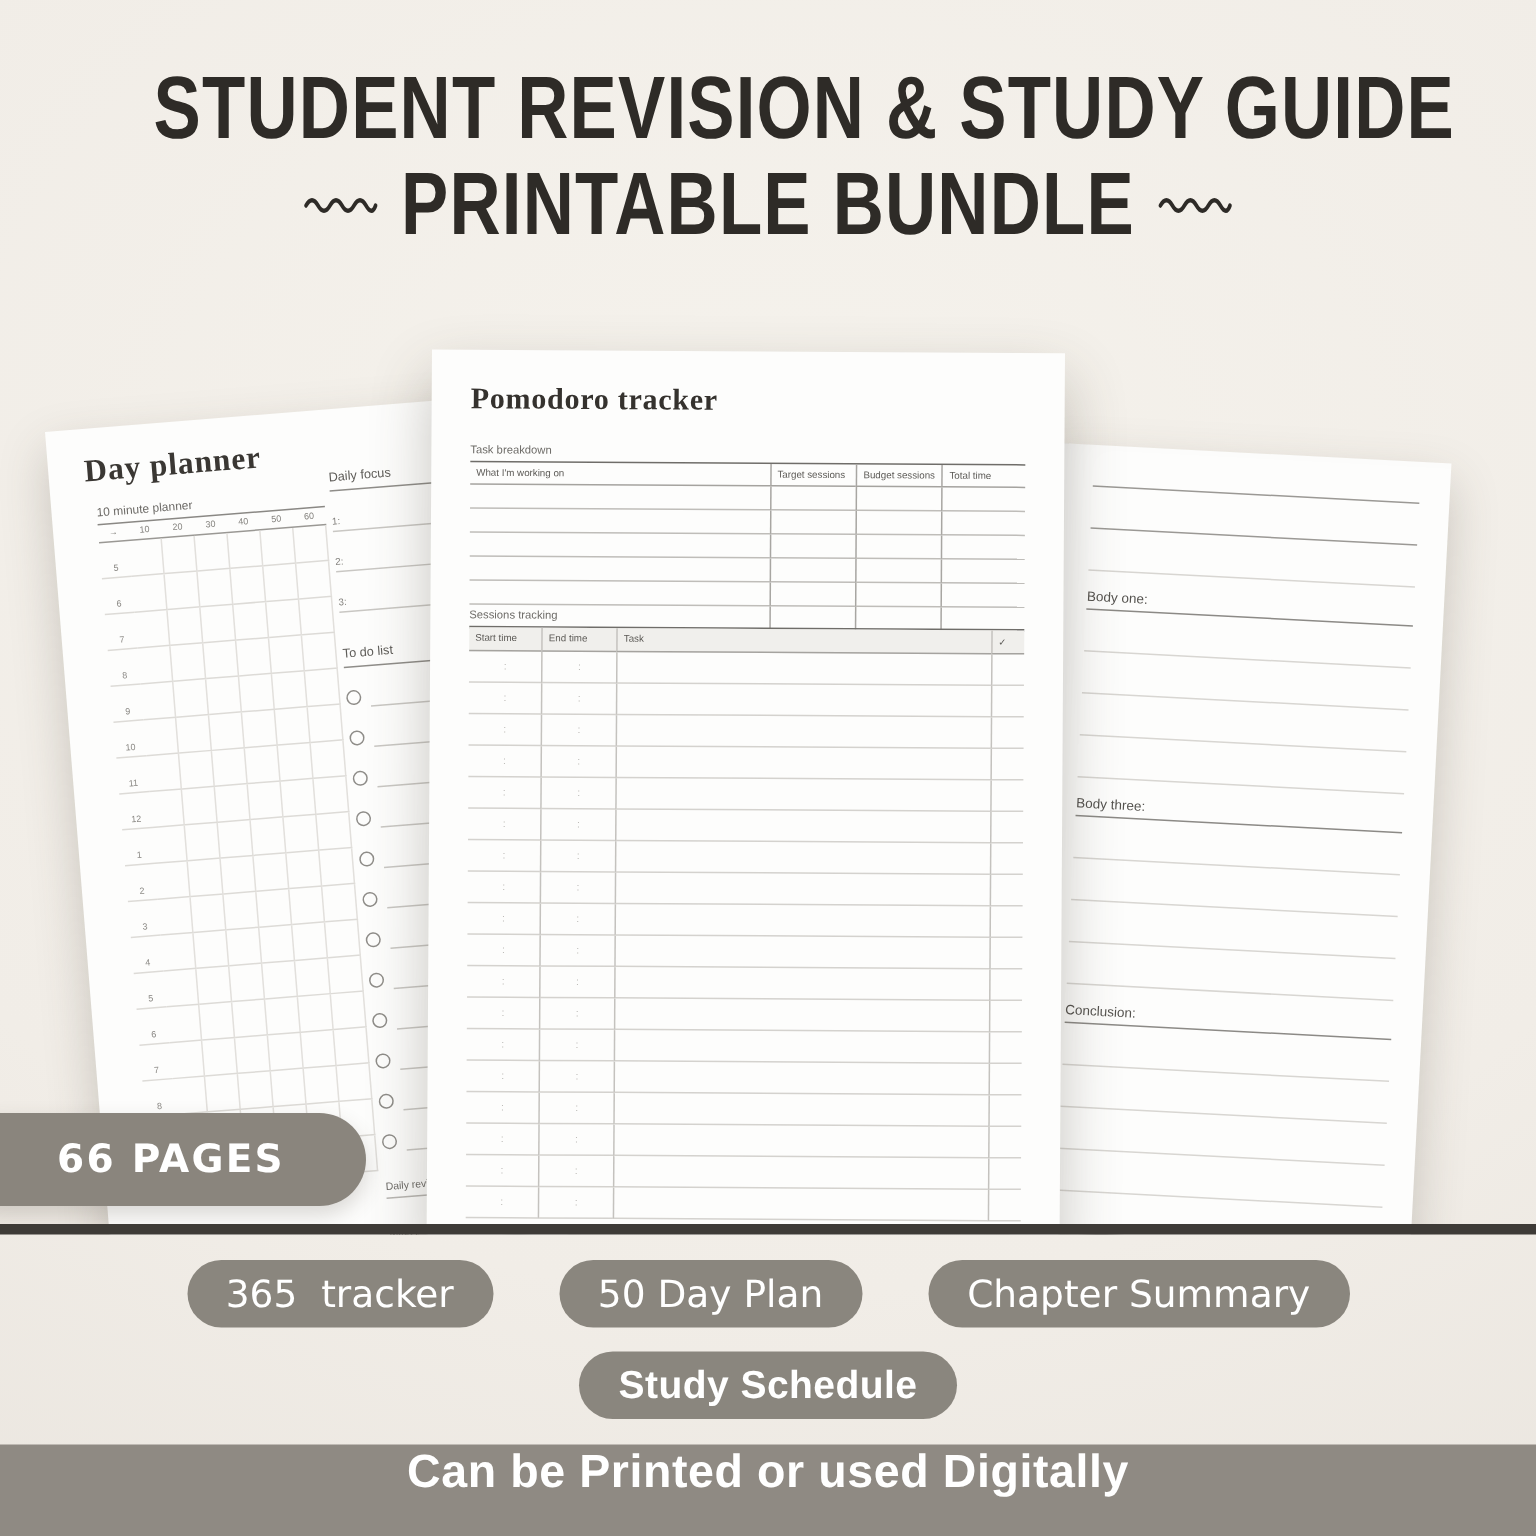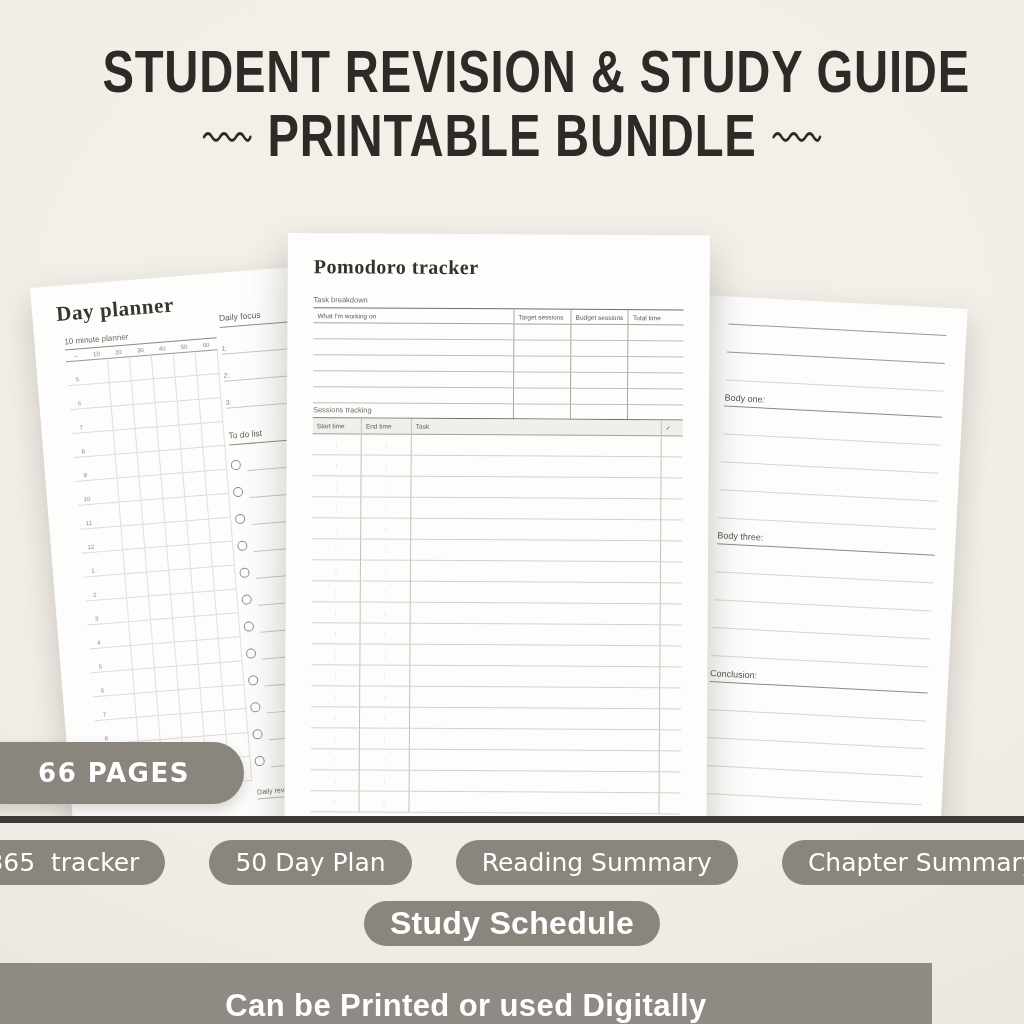--- a/index.html
+++ b/index.html
@@ -64,23 +64,23 @@
   .pages-badge{position:absolute;left:-30px;top:742px;width:260px;height:62px;z-index:6;
     background:#8a857d;border-radius:36px;display:flex;align-items:center;justify-content:center;
     color:#fff;font-family:"DejaVu Sans",sans-serif;font-weight:bold;font-size:26px;letter-spacing:1.5px;padding-left:14px;
     box-shadow:0 6px 14px rgba(74,66,54,.20);}
   .divider{position:absolute;top:816px;left:0;width:1024px;height:7px;background:#3e3b37;z-index:7;}
   .pill-row{position:absolute;left:0;right:0;display:flex;justify-content:center;z-index:6;}
   .pill-row-1{top:840px;gap:44px;}
   .pill-row-2{top:901px;gap:34px;}
   .pill{background:#8a867e;color:#fff;border-radius:24px;height:45px;display:flex;align-items:center;
     padding:0 26px;font-family:"DejaVu Sans",sans-serif;font-size:25px;white-space:pre;}
-  .pill-row-2 .pill{font-family:"Liberation Sans",sans-serif;font-weight:bold;font-size:32px;letter-spacing:.3px;}
-  .band{position:absolute;left:0;bottom:0;width:932px;height:61px;background:#8f8a83;z-index:6;
-    display:flex;align-items:flex-end;justify-content:center;color:#fff;
+  .pill-row-2 .pill{font-family:"Liberation Sans",sans-serif;font-weight:bold;font-size:26px;letter-spacing:.3px;}
+  .band{position:absolute;left:0;bottom:0;width:1024px;height:61px;background:#8f8a83;z-index:6;
+    display:flex;align-items:flex-start;justify-content:center;color:#fff;
     font-family:"Liberation Sans",sans-serif;font-weight:bold;font-size:31px;letter-spacing:.4px;transform-origin:center;}
 </style>
 </head>
 <body>
 
 <div class="canvas">
 
   <div class="hdr">
     <div class="hdr-line">STUDENT REVISION &amp; STUDY GUIDE</div>
     <div class="hdr-line hdr-line2">
@@ -547,21 +547,20 @@
     <div class="pages-badge">
       <span>66 PAGES</span>
     </div>
   </div>
 
   <div class="divider"></div>
 
   <div class="pill-row pill-row-1" id="pill-row-1">
       <div class="pill">365  tracker</div>
       <div class="pill">50 Day Plan</div>
-      <div class="pill">Reading Summary</div>
       <div class="pill">Chapter Summary</div>
     </div>
   <div class="pill-row pill-row-2" id="pill-row-2">
       <div class="pill">Study Schedule</div>
     </div>
 
   <div class="band">
     <span>Can be Printed or used Digitally</span>
   </div>
 </div>

